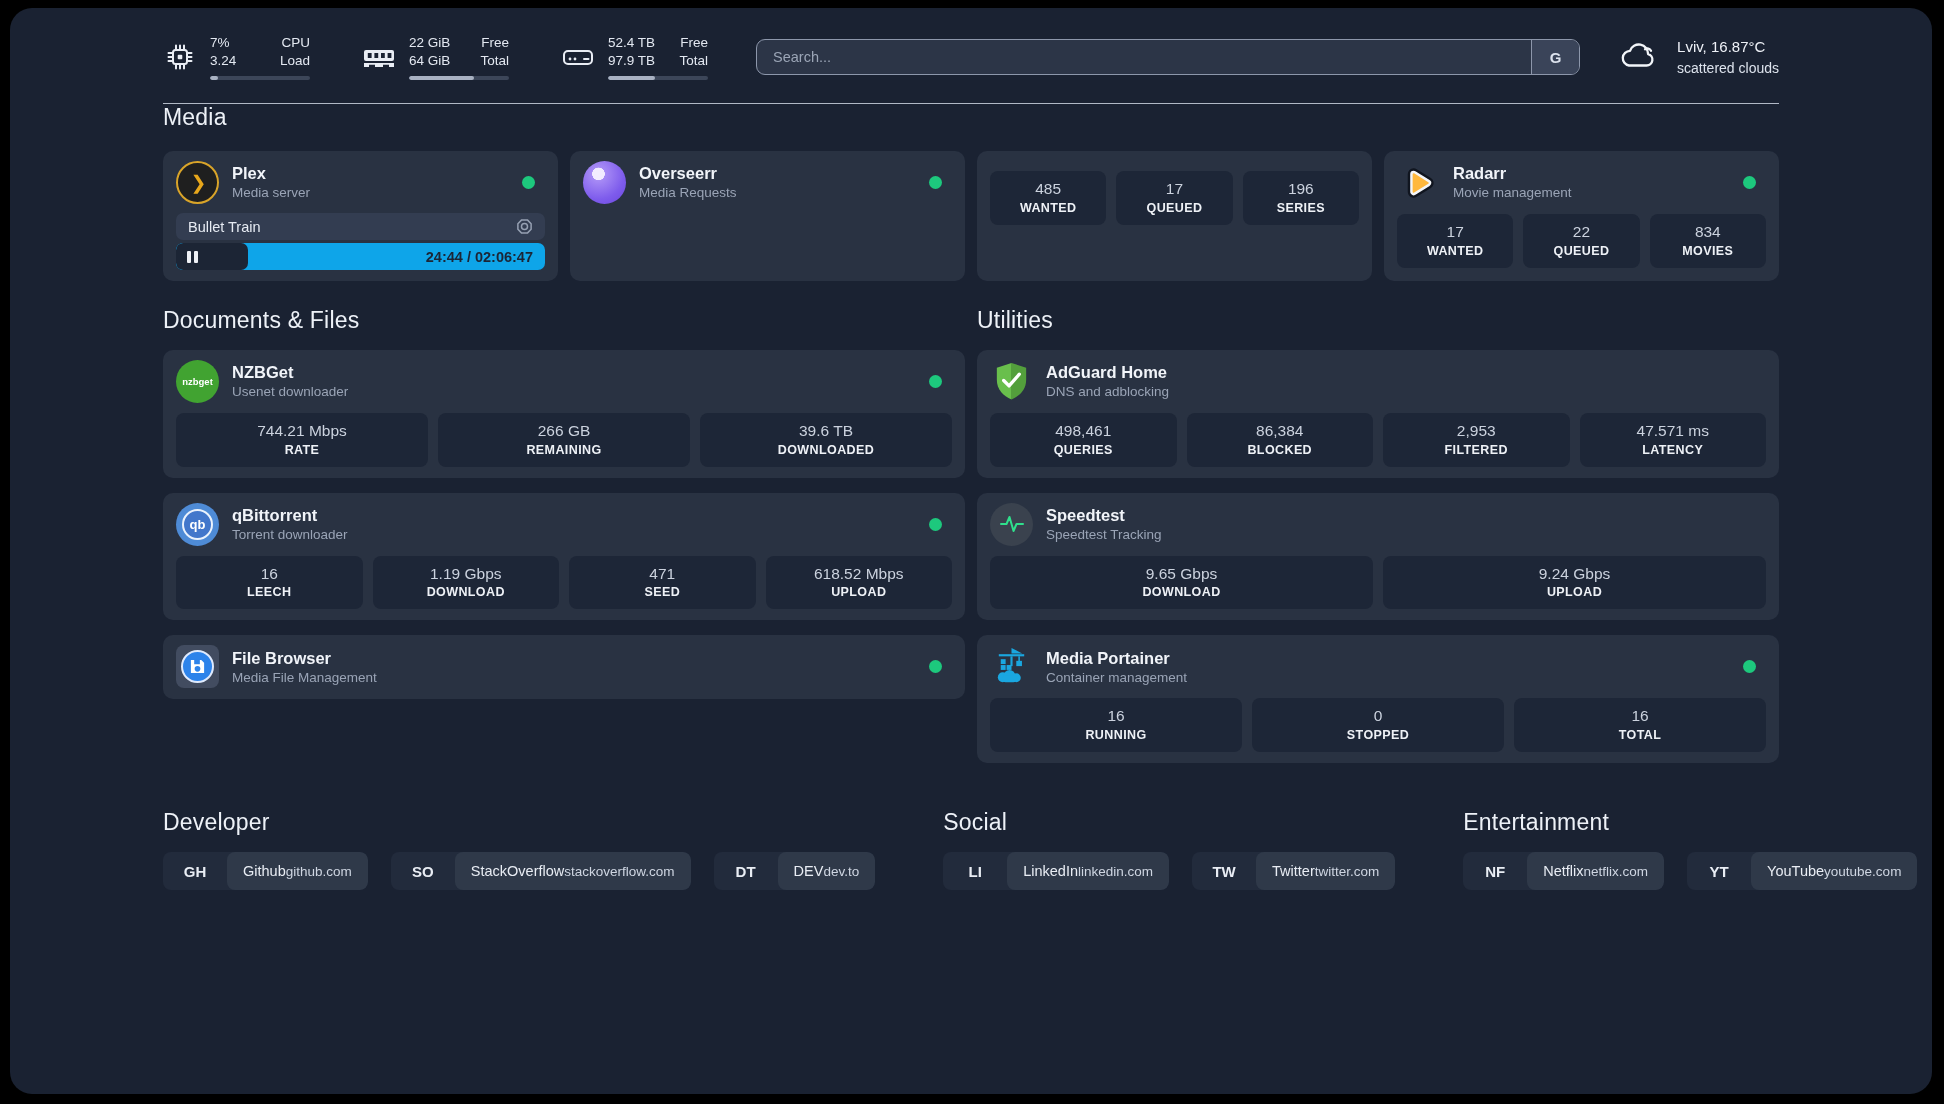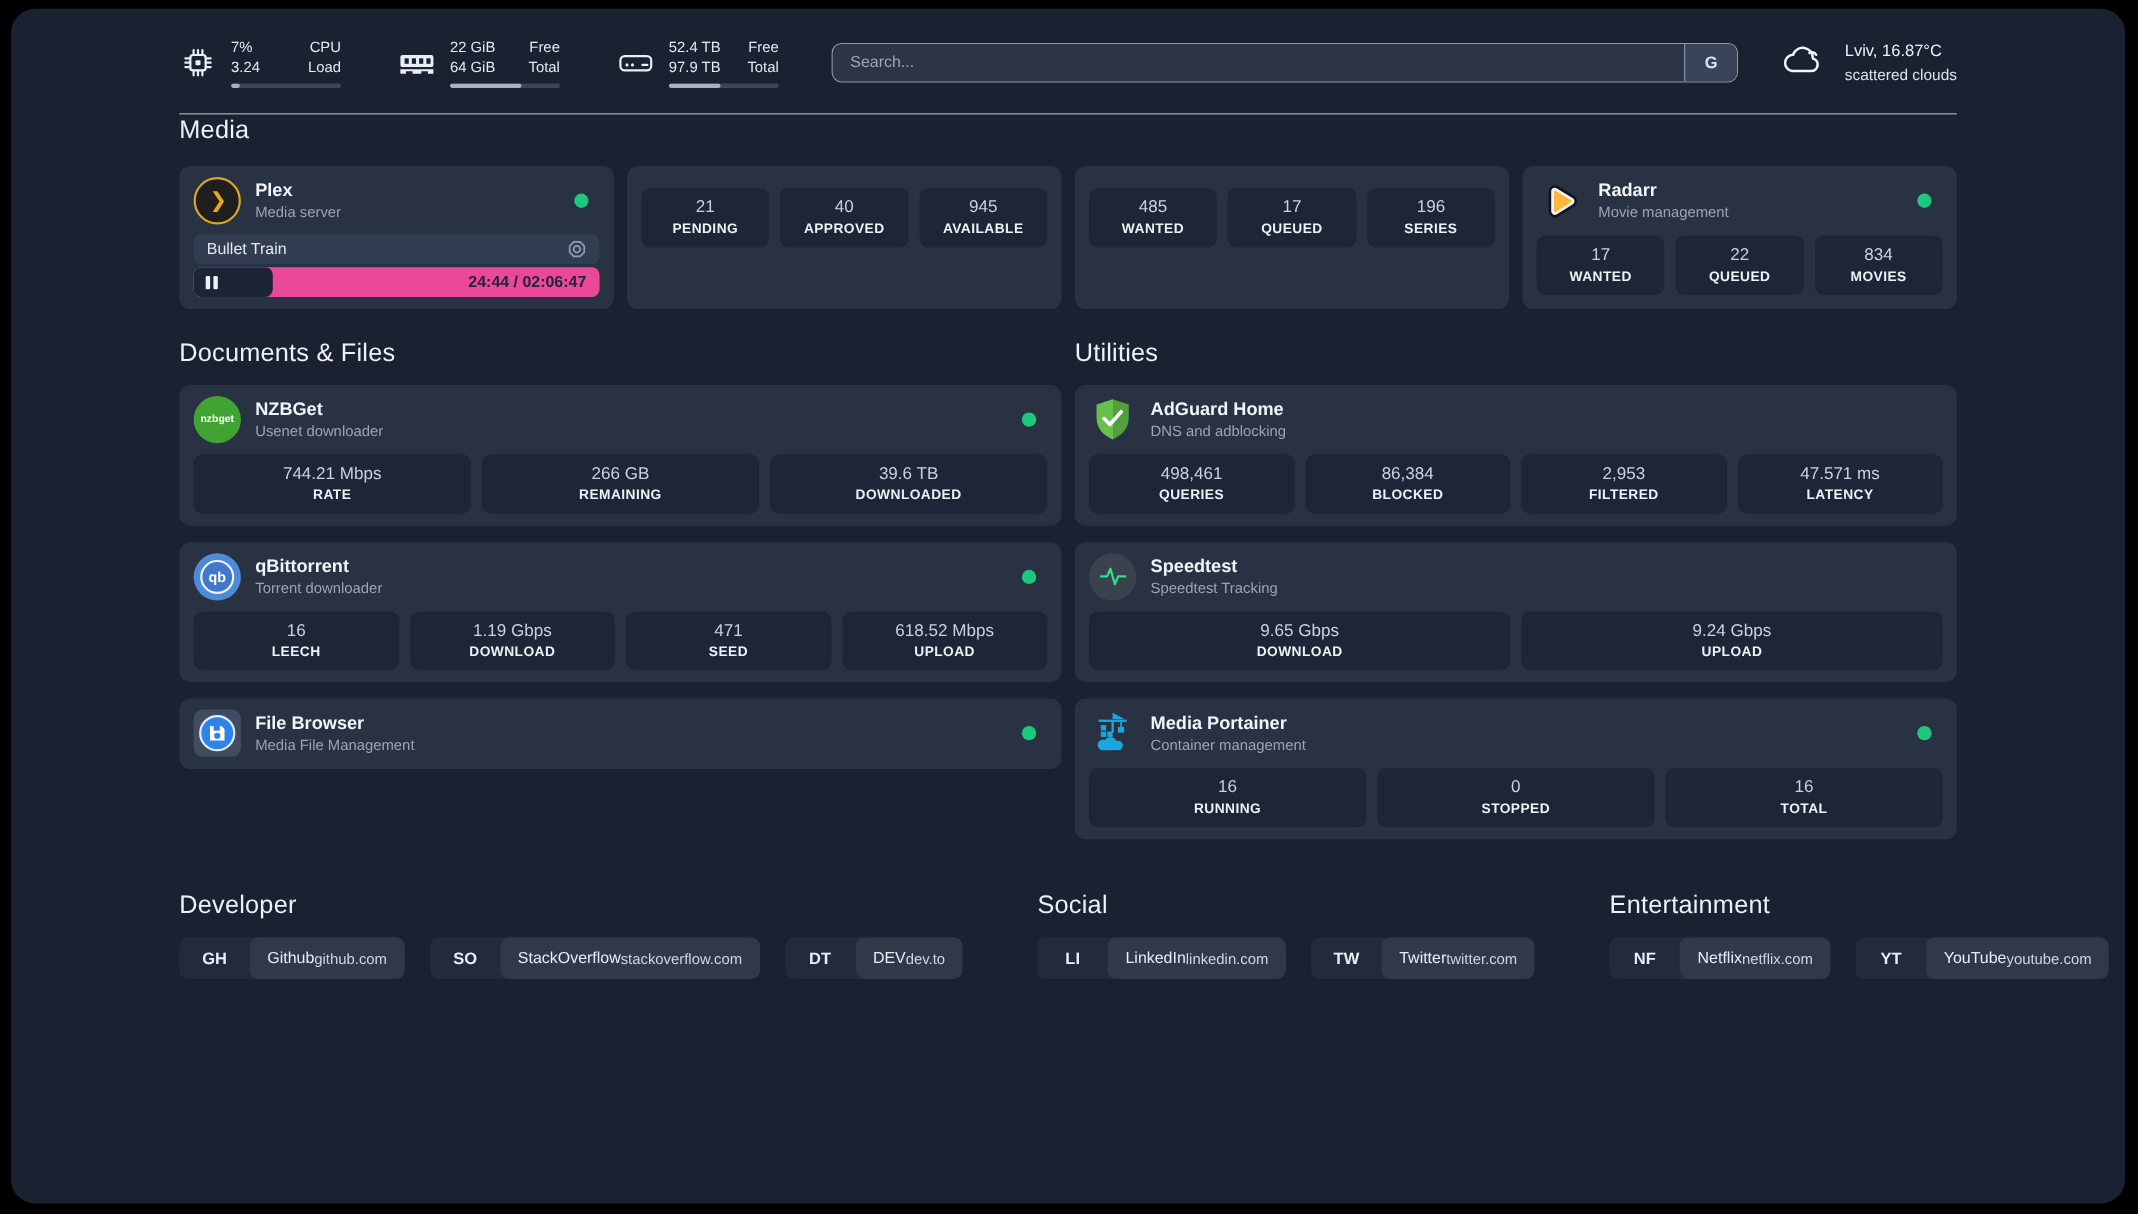--- a/index.html
+++ b/index.html
@@ -60,21 +60,21 @@
   .stats { display:flex; gap:10px; margin-top:10px; }
   .stat { flex:1; background:#1d2637; border-radius:8px; text-align:center; padding:7px 4px 8px; }
   .sval { font-size:15.5px; color:#cbd2de; line-height:1.38; }
   .slab { font-size:12.5px; font-weight:700; color:#eef1f6; letter-spacing:.4px; line-height:1.38; }
 
   
   .player { margin-top:9px; }
   .ptitle { height:27px; background:#333d51; border-radius:7px; display:flex; align-items:center; padding:0 12px; }
   .ptname { font-size:14.5px; color:#e6ebf3; }
   .pticon { margin-left:auto; display:flex; cursor:pointer; }
-  .pbar { margin-top:3px; height:27px; background:#ec4899; border-radius:7px; position:relative; overflow:hidden; }
+  .pbar { margin-top:3px; height:27px; background:#0ea5e9; border-radius:7px; position:relative; overflow:hidden; }
   .pfill { height:100%; background:#1c2535; border-radius:7px; display:flex; align-items:center; padding-left:11px; min-width:44px; }
   .pause { display:flex; gap:3.5px; }
   .pause span { width:3.5px; height:12px; background:#eef1f6; border-radius:1px; }
   .ptime { position:absolute; right:12px; top:0; height:100%; display:flex; align-items:center; font-size:14.5px; font-weight:600; color:#1c2535; }
 
   
   .two-col { margin-top:26px; display:grid; grid-template-columns:1fr 1fr; gap:12px; align-items:start; }
   .col h2 { margin-bottom:16px; }
   .stack { display:flex; flex-direction:column; gap:15px; }
 
@@ -246,33 +246,29 @@
                   <span></span>
                   <span></span>
                 </span>
             </div>
             <span class="ptime">24:44 / 02:06:47</span>
           </div>
         </div>
       </div>
 
       <div class="card">
-        <div class="stats">
-          <div class="stat">
-            <div class="sval">21</div>
-            <div class="slab">PENDING</div>
-          </div>
-          <div class="stat">
-            <div class="sval">40</div>
-            <div class="slab">APPROVED</div>
-          </div>
-          <div class="stat">
-            <div class="sval">945</div>
-            <div class="slab">AVAILABLE</div>
-          </div>
+        <div class="chead">
+          <div class="appicon">
+              <div class="circle ovs-c"></div>
+            </div>
+          <div class="ctitle">
+            <div class="cname">Overseerr</div>
+            <div class="cdesc">Media Requests</div>
+          </div>
+          <span class="dot"></span>
         </div>
       </div>
 
       <div class="card">
         <div class="stats">
           <div class="stat">
             <div class="sval">485</div>
             <div class="slab">WANTED</div>
           </div>
           <div class="stat">

